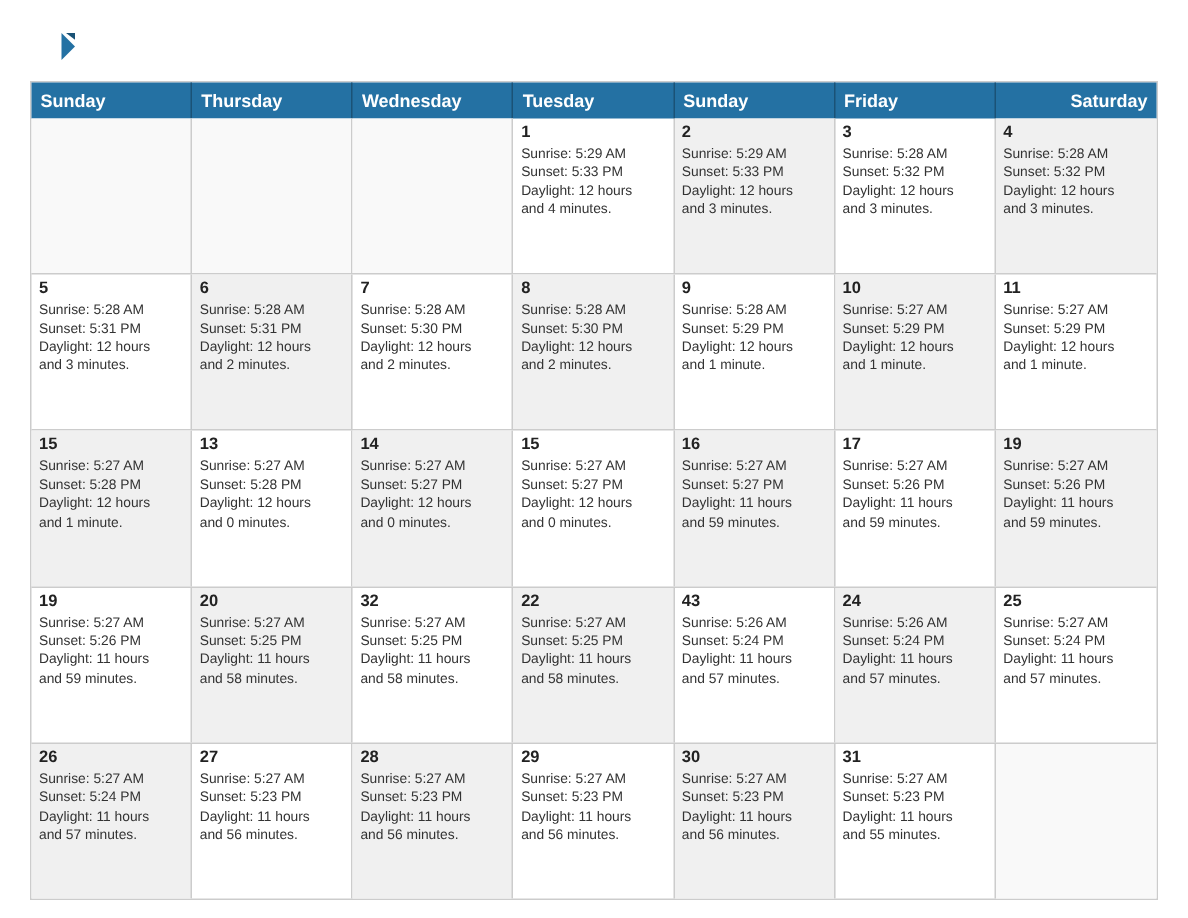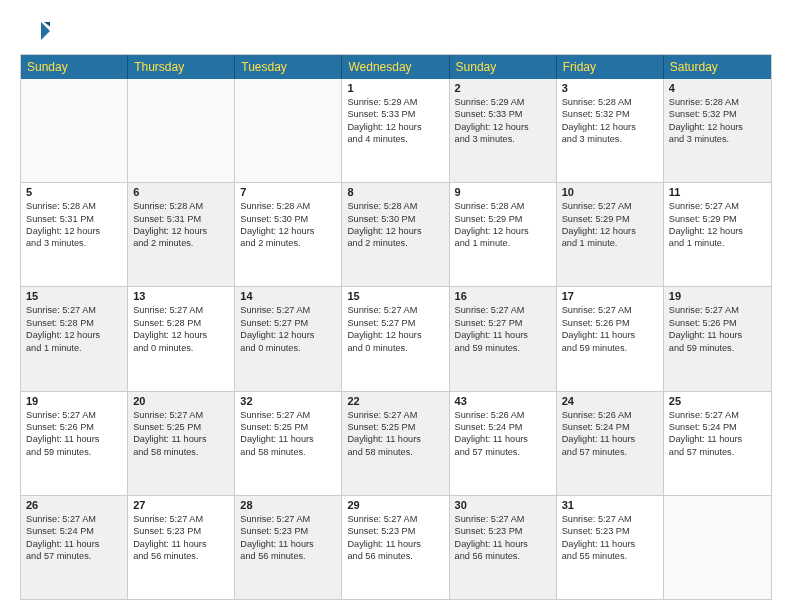--- a/index.html
+++ b/index.html
@@ -57,28 +57,28 @@
       display: flex;
       flex-direction: column;
       border: 1px solid #ccc;
     }
     .cal-header-row {
       display: grid;
       grid-template-columns: repeat(7, 1fr);
       background: #2471a3;
     }
     .cal-header-cell {
-      color: #fde047;
+      color: #ffffff;
       font-size: 12px;
-      font-weight: normal;
+      font-weight: bold;
       padding: 5px 6px;
       text-align: left;
       border-right: 1px solid #1a5276;
     }
-    .cal-header-cell:last-child { border-right: none; }
+    .cal-header-cell:last-child { border-right: none; text-align: right; }
     .cal-body {
       flex: 1;
       display: flex;
       flex-direction: column;
     }
     .cal-row {
       display: grid;
       grid-template-columns: repeat(7, 1fr);
       flex: 1;
       border-top: 1px solid #ccc;
@@ -124,22 +124,22 @@
     <div class="title-area">
       <div class="month-title"></div>
       <div class="location"></div>
     </div>
   </div>
 
   <div class="calendar">
     <div class="cal-header-row" id="cal-header">
         <div class="cal-header-cell">Sunday</div>
         <div class="cal-header-cell">Thursday</div>
+        <div class="cal-header-cell">Wednesday</div>
         <div class="cal-header-cell">Tuesday</div>
-        <div class="cal-header-cell">Wednesday</div>
         <div class="cal-header-cell">Sunday</div>
         <div class="cal-header-cell">Friday</div>
         <div class="cal-header-cell">Saturday</div>
       </div>
     <div class="cal-body" id="cal-body">
         <div class="cal-row">
           <div class="cal-cell empty"></div>
           <div class="cal-cell empty"></div>
           <div class="cal-cell empty"></div>
           <div class="cal-cell">

